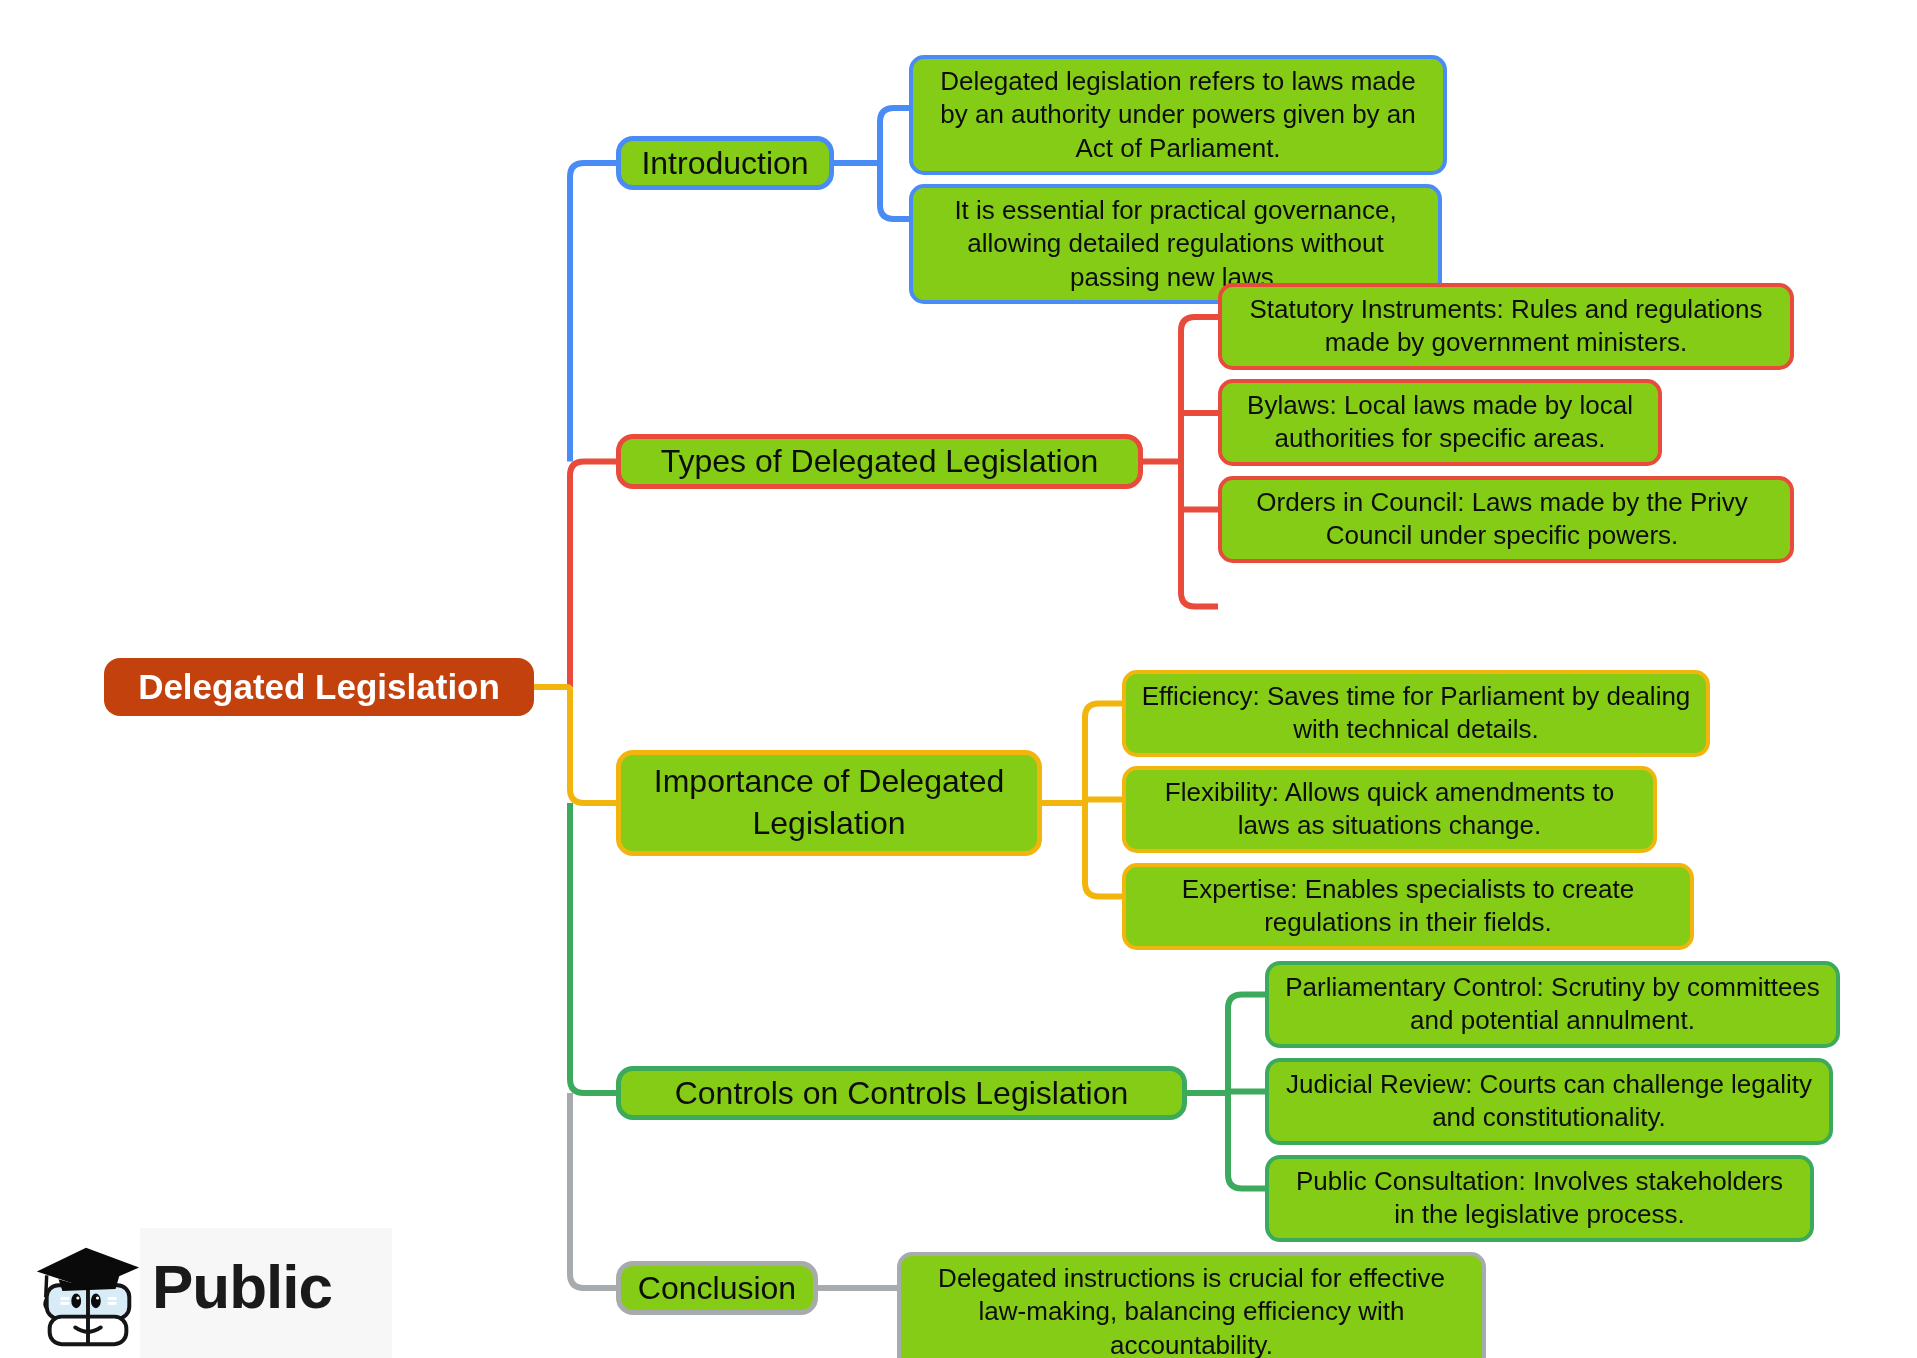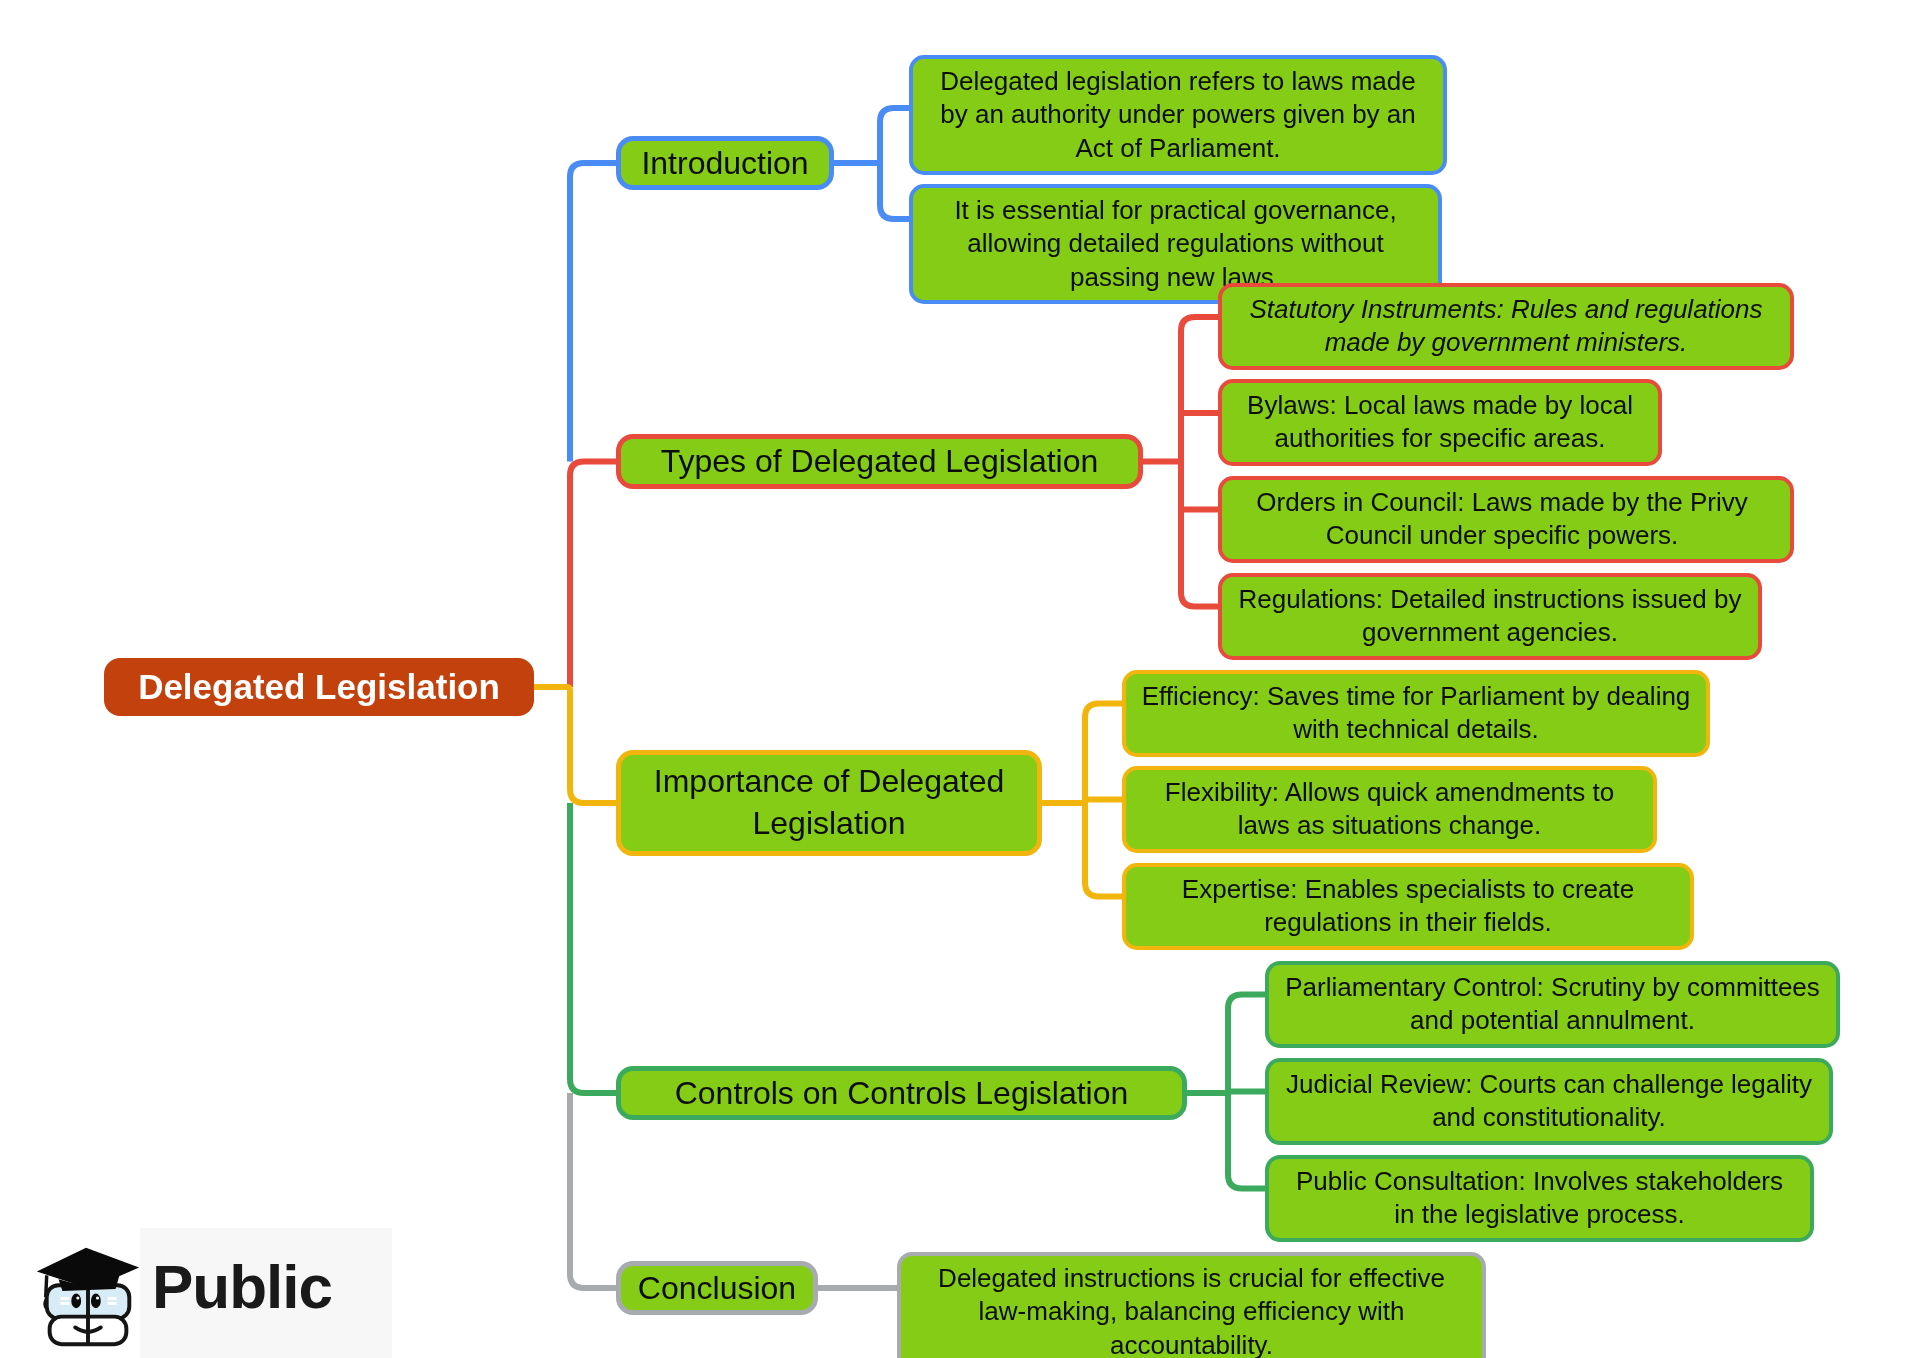--- a/index.html
+++ b/index.html
@@ -13,21 +13,21 @@
   .child{border:4px solid #999;border-radius:15px;font-size:26px;line-height:1.28;padding:6px 14px;}
   .root-node{background:#c2410c;color:#ffffff;font-weight:700;font-size:35px;border-radius:16px;
              left:104px;top:658px;width:430px;height:58px;}
   .n-intro{left:616px;top:136px;width:218px;height:54px;}
   .n-types{left:616px;top:434px;width:527px;height:55px;}
   .n-importance{left:616px;top:750px;width:426px;height:106px;}
   .n-controls{left:616px;top:1066px;width:571px;height:54px;}
   .n-conclusion{left:616px;top:1261px;width:202px;height:54px;}
   .c-i0{left:909px;top:55px;width:538px;min-height:106px;}
   .c-i1{left:909px;top:184px;width:533px;min-height:70px;}
-  .c-t0{left:1218px;top:283px;width:576px;min-height:68px;font-style:italic;}
+  .c-t0{left:1218px;top:283px;width:576px;min-height:68px;}
   .c-t1{left:1218px;top:379px;width:444px;min-height:68px;}
   .c-t2{left:1218px;top:476px;width:576px;min-height:67px;}
   .c-t3{left:1218px;top:573px;width:544px;min-height:67px;}
   .c-m0{left:1122px;top:670px;width:588px;min-height:67px;}
   .c-m1{left:1122px;top:766px;width:535px;min-height:67px;}
   .c-m2{left:1122px;top:863px;width:572px;min-height:67px;}
   .c-c0{left:1265px;top:961px;width:575px;min-height:67px;}
   .c-c1{left:1265px;top:1058px;width:568px;min-height:67px;}
   .c-c2{left:1265px;top:1155px;width:549px;min-height:67px;}
   .c-x0{left:897px;top:1252px;width:589px;min-height:71px;}
@@ -65,21 +65,20 @@
   <div class="node root-node">Delegated Legislation</div>
 
   <div class="node branch n-intro" style="border-color: rgb(74, 140, 245);">Introduction</div>
   <div class="node child c-i0" style="border-color: rgb(74, 140, 245);">Delegated legislation refers to laws made by an authority under powers given by an Act of Parliament.</div>
   <div class="node child c-i1" style="border-color: rgb(74, 140, 245);">It is essential for practical governance, allowing detailed regulations without passing new laws.</div>
 
   <div class="node branch n-types" style="border-color: rgb(232, 74, 60);">Types of Delegated Legislation</div>
   <div class="node child c-t0" style="border-color: rgb(232, 74, 60);">Statutory Instruments: Rules and regulations made by government ministers.</div>
   <div class="node child c-t1" style="border-color: rgb(232, 74, 60);">Bylaws: Local laws made by local authorities for specific areas.</div>
   <div class="node child c-t2" style="border-color: rgb(232, 74, 60); padding-left: 6px;">Orders in Council: Laws made by the Privy Council under specific powers.</div>
-  <div class="node child c-t3" style="border-color: rgb(232, 74, 60);">Regulations: Detailed instructions issued by government agencies.</div>
 
   <div class="node branch wrap n-importance" style="border-color: rgb(242, 181, 13);">Importance of Delegated Legislation</div>
   <div class="node child c-m0" style="border-color: rgb(242, 181, 13);">Efficiency: Saves time for Parliament by dealing with technical details.</div>
   <div class="node child c-m1" style="border-color: rgb(242, 181, 13);">Flexibility: Allows quick amendments to laws as situations change.</div>
   <div class="node child c-m2" style="border-color: rgb(242, 181, 13);">Expertise: Enables specialists to create regulations in their fields.</div>
 
   <div class="node branch n-controls" style="border-color: rgb(60, 170, 92);">Controls on Controls Legislation</div>
   <div class="node child c-c0" style="border-color: rgb(60, 170, 92);">Parliamentary Control: Scrutiny by committees and potential annulment.</div>
   <div class="node child c-c1" style="border-color: rgb(60, 170, 92);">Judicial Review: Courts can challenge legality and constitutionality.</div>
   <div class="node child c-c2" style="border-color: rgb(60, 170, 92);">Public Consultation: Involves stakeholders in the legislative process.</div>

